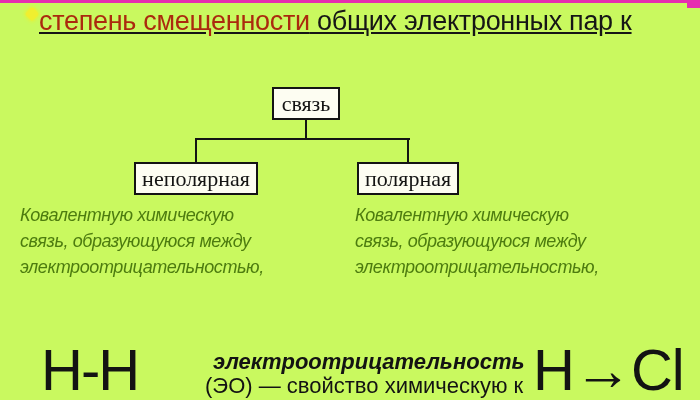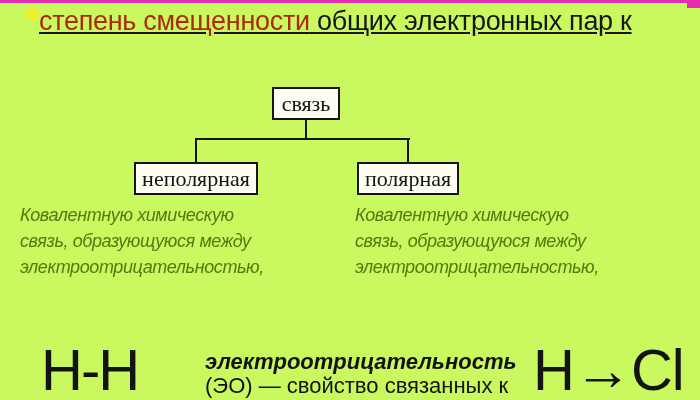--- a/index.html
+++ b/index.html
@@ -40,21 +40,21 @@
   .def span { display:block; }
   #def-left  { left:20px; }
   #def-right { left:355px; }
   .formula {
     position:absolute; top:340px; font-size:58px; color:#131313;
     letter-spacing:-2px; line-height:60px; white-space:nowrap;
   }
   #formula-left  { left:24px;margin-left:17px; }
   #formula-right { left:533px; letter-spacing:-1px; }
   .note { position:absolute; left:205px; top:350px; font-size:22px; color:#131313; }
-  .note .l1 { display:block; font-style:italic; font-weight:bold; line-height:24px; }
+  .note .l1 { display:block; font-style:italic; font-weight:bold; line-height:24px;margin-left:8px; }
   .note .l2 { display:block; line-height:24px; }
 </style>
 </head>
 <body>
 
 <div class="slide">
 
   <div class="top-strip"></div>
   <div class="top-strip-corner"></div>
 
@@ -85,18 +85,18 @@
   <div class="def" id="def-right">
     <span>Ковалентную химическую</span>
     <span>связь, образующуюся между</span>
     <span>электроотрицательностью,</span>
   </div>
 
   <div class="formula" id="formula-left">H-H</div>
 
   <div class="note">
     <span class="l1">электроотрицательность</span>
-    <span class="l2">(ЭО) — свойство связанных к</span>
+    <span class="l2">(ЭО) — свойство химическую к</span>
   </div>
 
   <div class="formula" id="formula-right">H→Cl</div>
 
 </div>
 
 </body></html>

